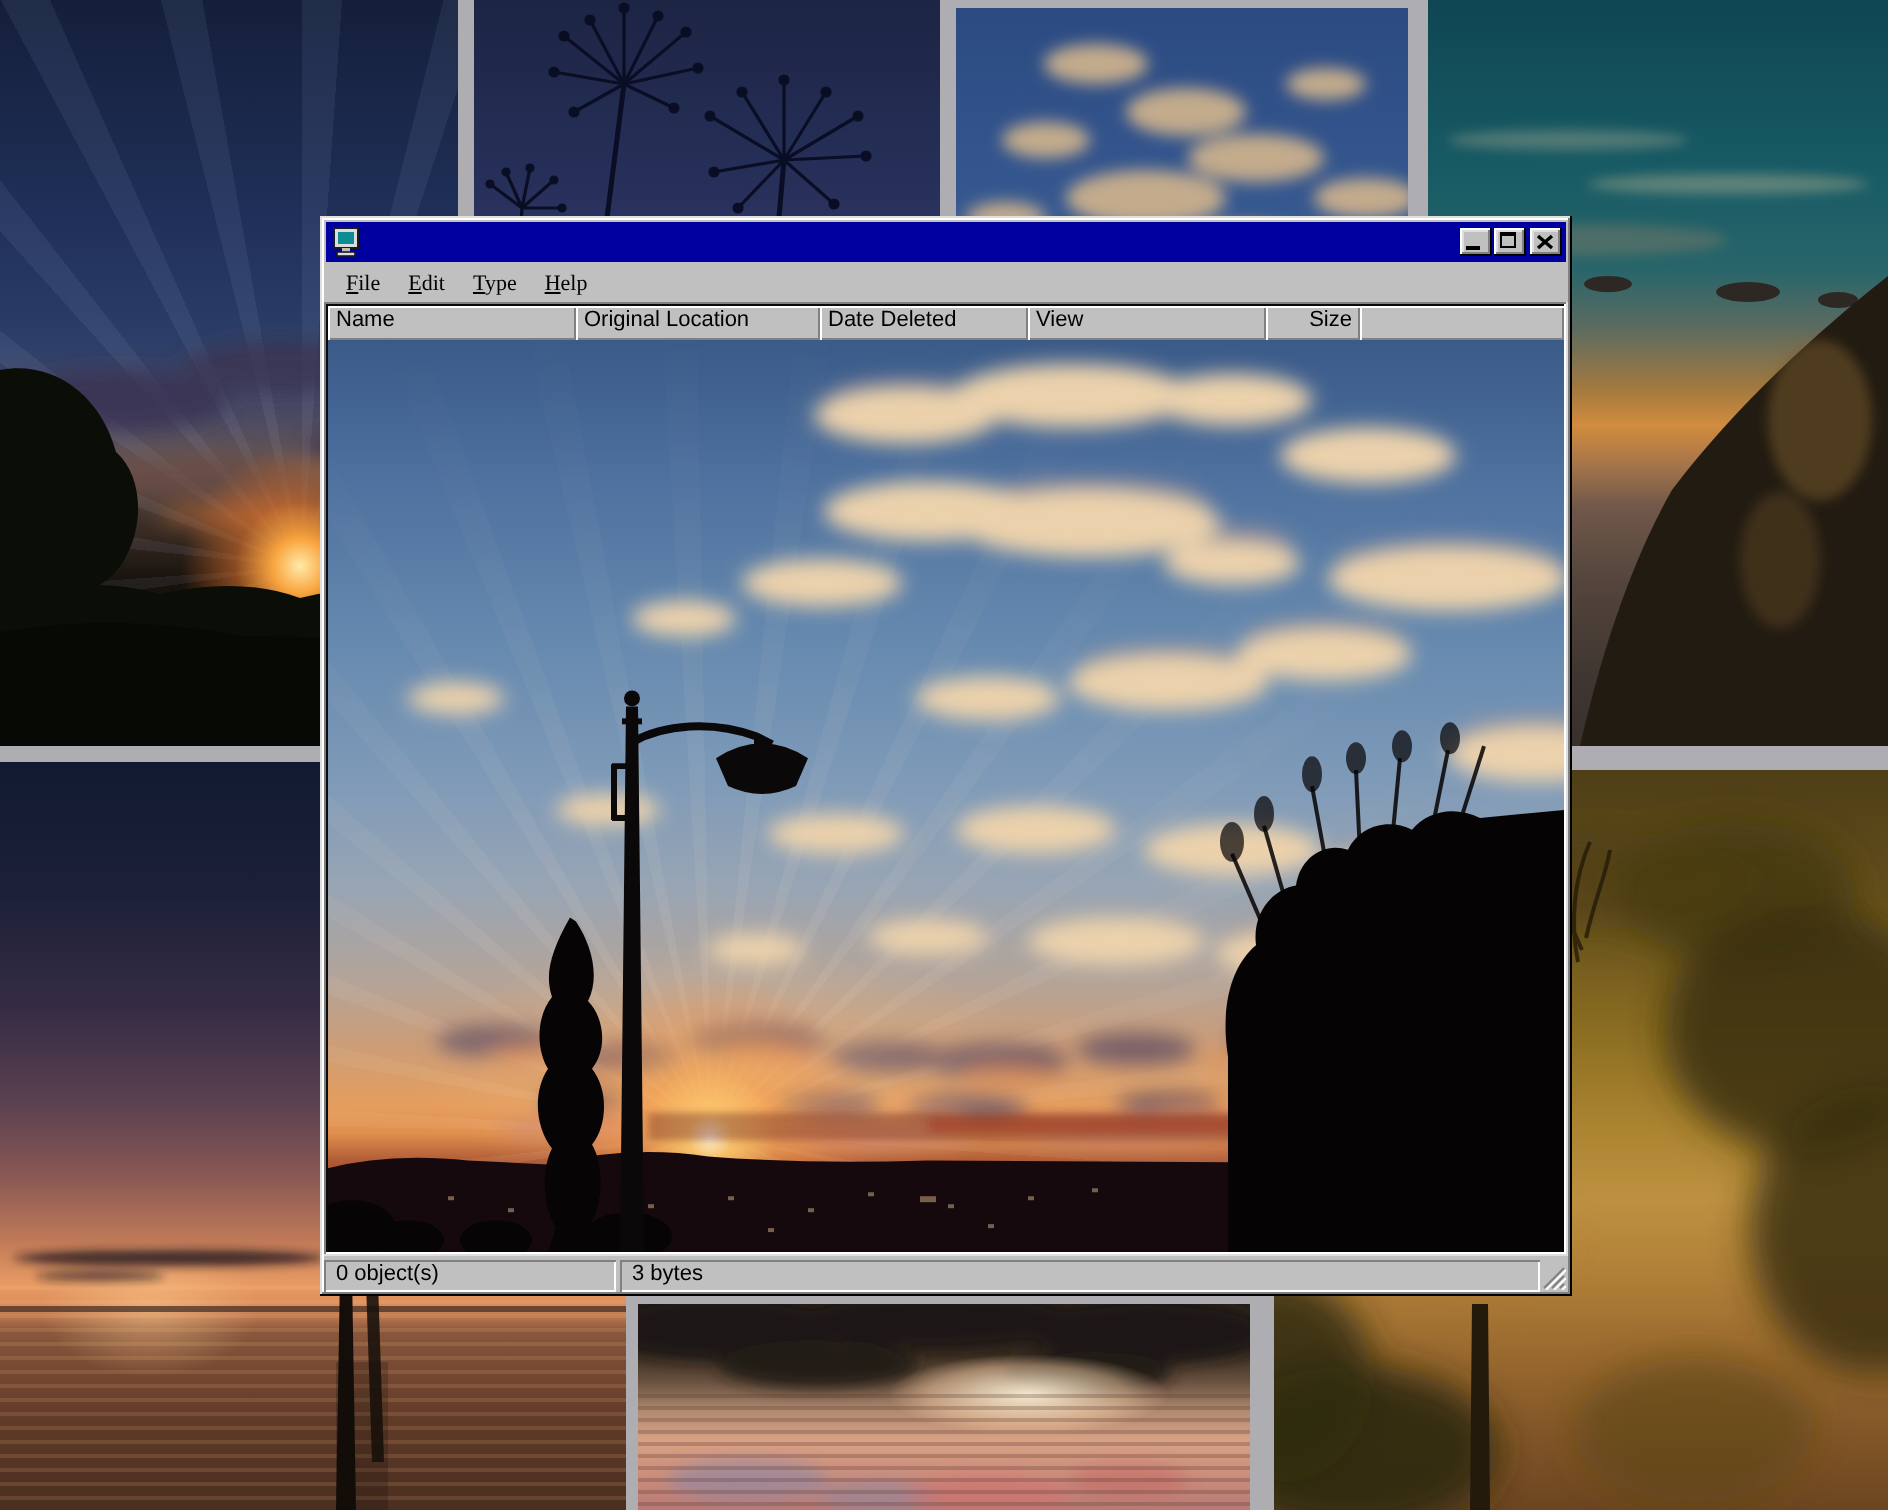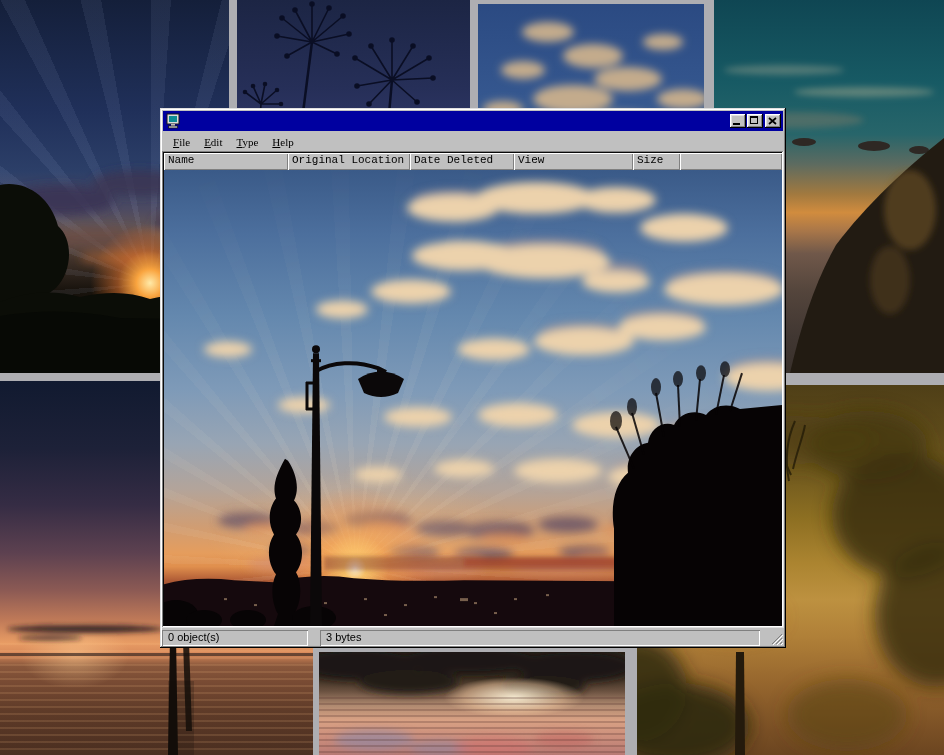--- a/index.html
+++ b/index.html
@@ -49,28 +49,28 @@
   .titlebar .ttext{color:#fff;font-size:11px;font-weight:bold;flex:1;}
   .tb-btn{width:16px;height:14px;background:#c0c0c0;margin-left:1px;position:relative;
     box-shadow:inset -1px -1px 0 #000,inset 1px 1px 0 #fff,inset -2px -2px 0 #808080,inset 2px 2px 0 #dfdfdf;}
   .tb-btn .g-min{position:absolute;left:3px;bottom:3px;width:7px;height:2px;background:#000;}
   .tb-btn .g-max{position:absolute;left:3px;top:2px;width:8px;height:8px;border:1px solid #000;border-top-width:2px;box-sizing:border-box;}
   .menubar{height:19px;flex:0 0 19px;display:flex;align-items:center;padding-left:4px;font-size:11px;color:#000;}
   .menu-item{display:inline-block;padding:2px 7px;font-family:Liberation Serif, serif;}
   .menu-item::first-letter{text-decoration:underline;}
   .client{flex:1;margin:0;box-sizing:border-box;
     box-shadow:inset -1px -1px 0 #dfdfdf,inset 1px 1px 0 #808080,inset -2px -2px 0 #fff,inset 2px 2px 0 #0a0a0a;
-    padding:2px;display:flex;flex-direction:column;background:#000;font-family:Liberation Mono, monospace;}
+    padding:2px;display:flex;flex-direction:column;background:#000;}
   .hdr{height:17px;flex:0 0 17px;display:flex;background:#c0c0c0;font-size:11px;}
   .hcell{box-sizing:border-box;padding:1px 4px 0 4px;
     box-shadow:inset 1px 1px 0 #fff,inset -1px -1px 0 #808080;white-space:nowrap;overflow:hidden;}
   .hc-name{width:124px;} .hc-loc{width:122px;} .hc-date{width:104px;} .hc-type{width:119px;}
-  .hc-size{width:47px;text-align:left;} .hc-stub{flex:1;}
+  .hc-size{width:47px;text-align:right;} .hc-stub{flex:1;}
   .viewport{flex:1;position:relative;overflow:hidden;}
-  .statusbar{height:16px;flex:0 0 16px;margin-top:2px;display:flex;font-size:11px;gap:10px;}
+  .statusbar{height:16px;flex:0 0 16px;margin-top:2px;display:flex;font-size:11px;}
   .sb-panel{box-sizing:border-box;box-shadow:inset 1px 1px 0 #808080,inset -1px -1px 0 #fff;
     padding:1px 6px 0 6px;white-space:nowrap;overflow:hidden;}
   .sb-1{width:146px;margin-right:2px;} .sb-2{flex:1;}
   .sb-grip{width:13px;margin-left:1px;position:relative;}
 
   
   .ph-sky{position:absolute;inset:0;
     background:linear-gradient(to bottom,#3a5a88 0%,#4c6f9d 14%,#6488ae 32%,#7e9ab8 48%,#98a5b4 60%,#b3a49a 70%,#cf9d74 78%,#e59d5d 84%,#e08f4d 87%,#b05c36 90%,#7a3a28 94%,#3a1a14 98%);}
   .ph-rays{position:absolute;inset:0;
     background:repeating-conic-gradient(from 195deg at 31% 87%,rgba(255,240,215,.10) 0deg 2.5deg,rgba(255,240,215,0) 2.5deg 9.5deg);

